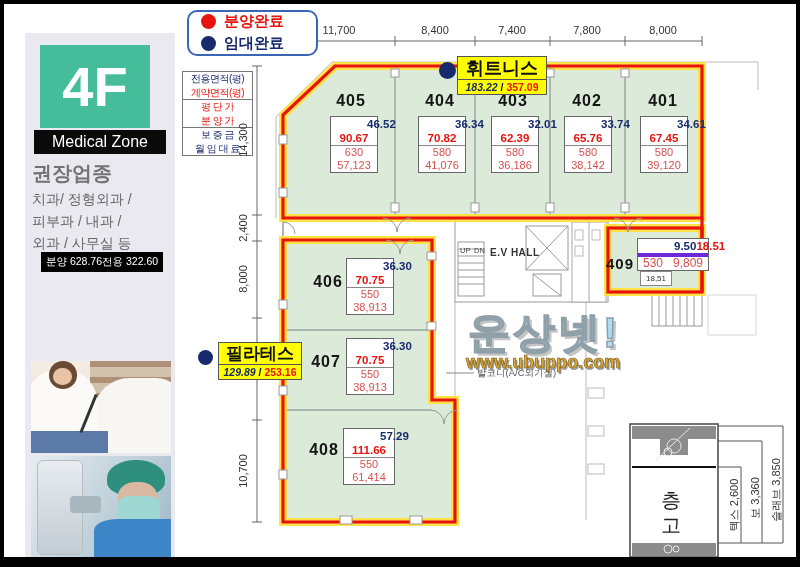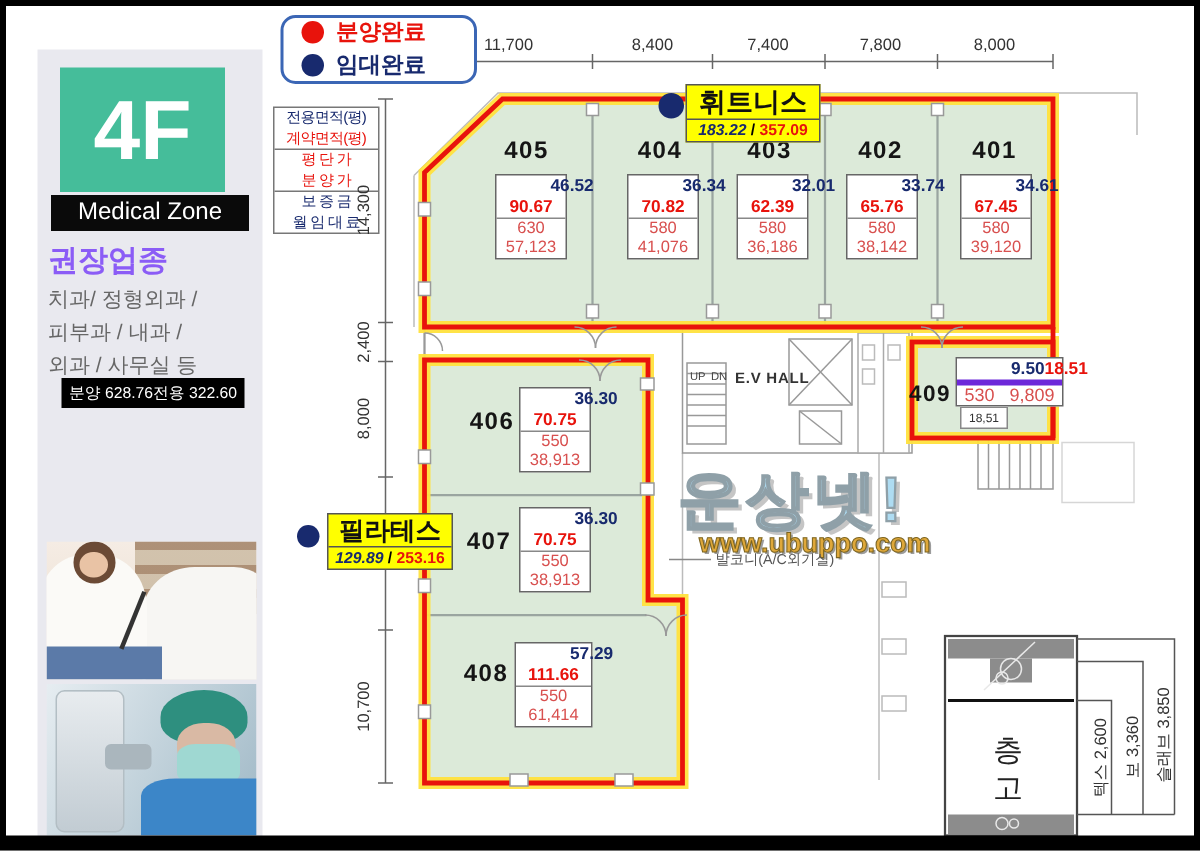--- a/index.html
+++ b/index.html
@@ -7,21 +7,21 @@
          font-family:"Liberation Sans","DejaVu Sans",sans-serif;}
   #frame{position:absolute;inset:0;border:4px solid #000;border-bottom-width:10px;pointer-events:none;z-index:60;}
   .abs{position:absolute;}
 
   
   #sidebar{left:25px;top:33px;width:150px;height:527px;background:#e9e9ef;}
   #floorbox{left:15px;top:12px;width:110px;height:83px;background:var(--teal);color:#fff;
             font-size:56px;font-weight:bold;text-align:center;line-height:83px;}
   #zonebar{left:9px;top:97px;width:132px;height:24px;background:#0a0a0a;color:#fff;
            font-size:16px;text-align:center;line-height:24px;}
-  #recheading{left:7px;top:127px;font-size:20px;font-weight:bold;color:#8b5cf6;}
+  #recheading{left:7px;top:127px;font-size:20px;font-weight:bold;color:#737373;}
   .recline{left:7px;font-size:14px;color:#666;}
   #badge{left:16px;top:219px;background:#000;color:#fff;font-size:10.5px;padding:3px 5px;white-space:nowrap;}
   .photo{left:6px;width:140px;overflow:hidden;}
   .photo div{position:absolute;}
 
   
   #legend{left:187px;top:10px;width:131px;height:46px;background:#fff;border:2.5px solid #3b66b5;
           border-radius:10px;display:flex;flex-direction:column;justify-content:flex-start;padding-left:12px;gap:3px;box-sizing:border-box;}
   .leg-row{display:flex;align-items:center;gap:8px;}
   .dot{width:15px;height:15px;border-radius:50%;}
@@ -55,21 +55,21 @@
   .tag-title{font-weight:bold;color:#111;border-bottom:1px solid #555;}
   .tag-sub{font-size:10.5px;font-weight:bold;line-height:14px;}
   .tag-sub .ex{color:var(--navy);font-style:italic;} .tag-sub .co{color:var(--red);}
   .tag-dot{width:17px;height:17px;border-radius:50%;background:var(--navy);z-index:8;}
 
   
   .hall-txt{font-size:7.5px;font-weight:normal;color:#444;}
   #evhall{font-size:10px;font-weight:bold;color:#333;letter-spacing:0.5px;}
 
   
-  #wm-title{left:452px;top:305px;font-size:42px;font-weight:bold;letter-spacing:3px;color:#aedcf2;
+  #wm-title{left:468px;top:305px;font-size:42px;font-weight:bold;letter-spacing:3px;color:#aedcf2;
             -webkit-text-stroke:1.5px #8fa0a8;text-shadow:3px 3px 0 rgba(150,150,150,.55);z-index:9;}
   #wm-url{left:466px;top:352px;font-size:18px;font-weight:bold;color:#dfa83a;
           -webkit-text-stroke:0.7px #7c6420;text-shadow:1.5px 1.5px 0 rgba(90,90,90,.6);z-index:9;}
   #wm-balcony{left:477px;top:367px;font-size:9.5px;color:#555;z-index:9;}
 
   
   #hs-title{left:672px;top:505px;transform:translate(-50%,-50%);writing-mode:vertical-rl;
             font-size:20px;letter-spacing:8px;color:#222;}
   .hs-label{transform:translate(-50%,-50%) rotate(-90deg);font-size:11px;color:#333;white-space:nowrap;}
 </style>

